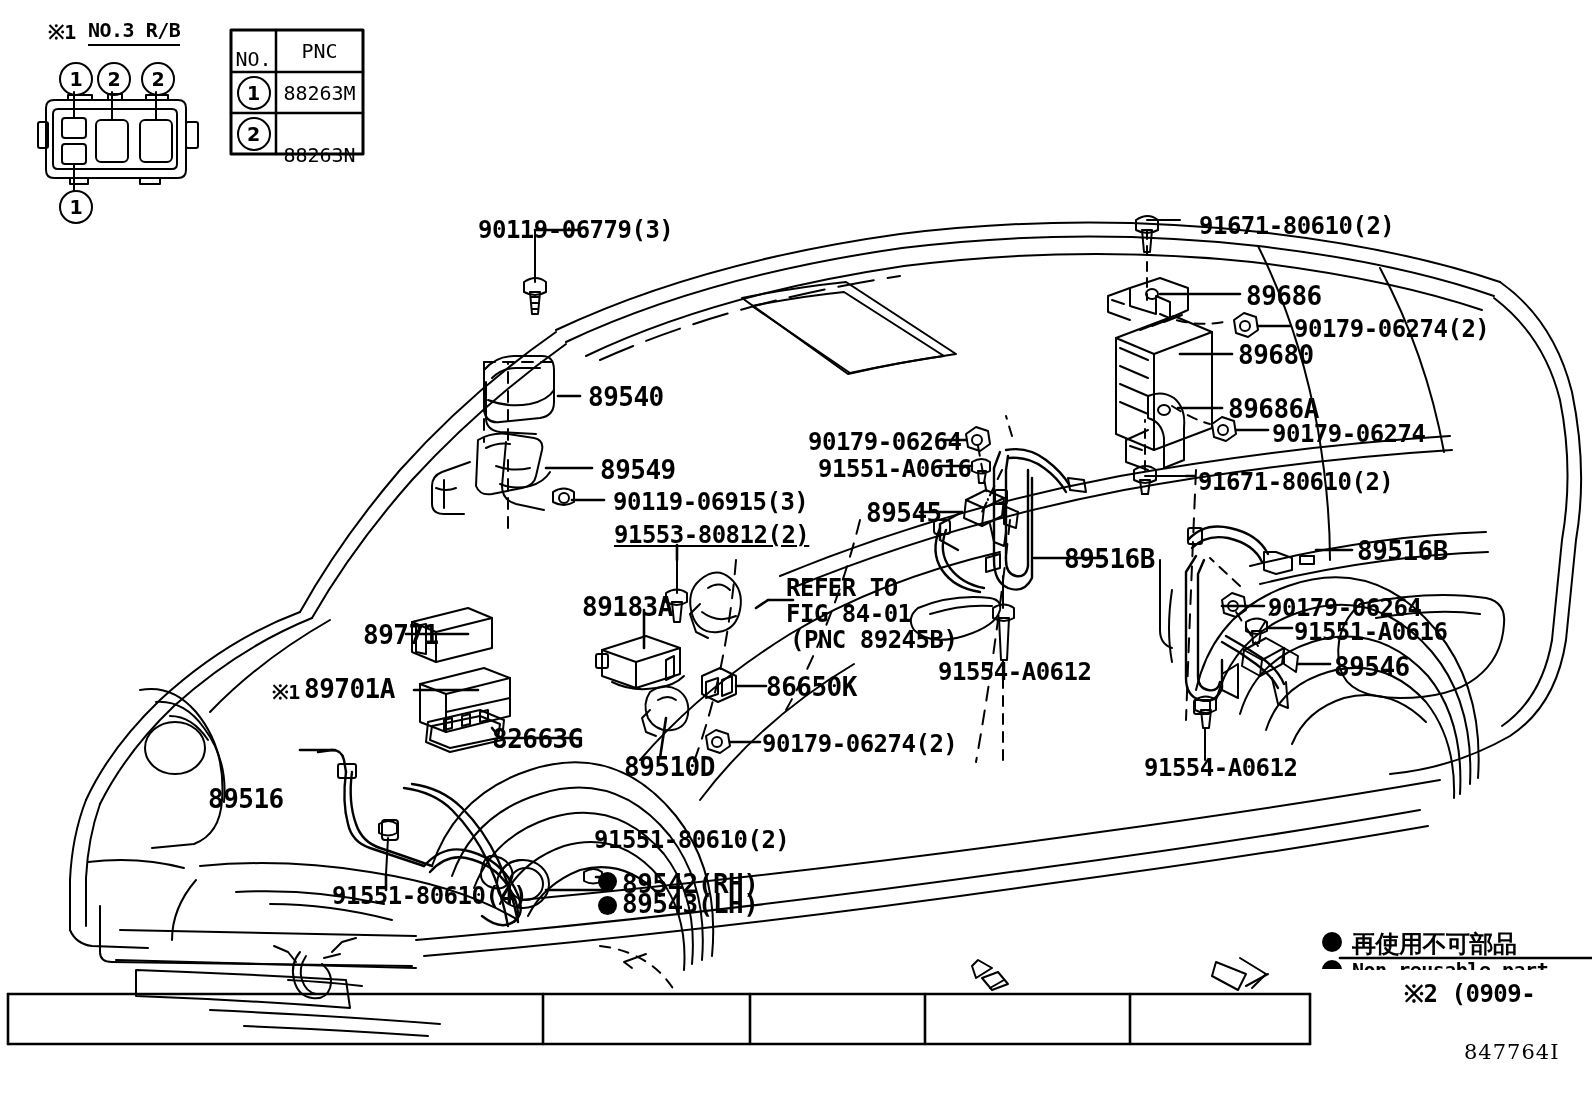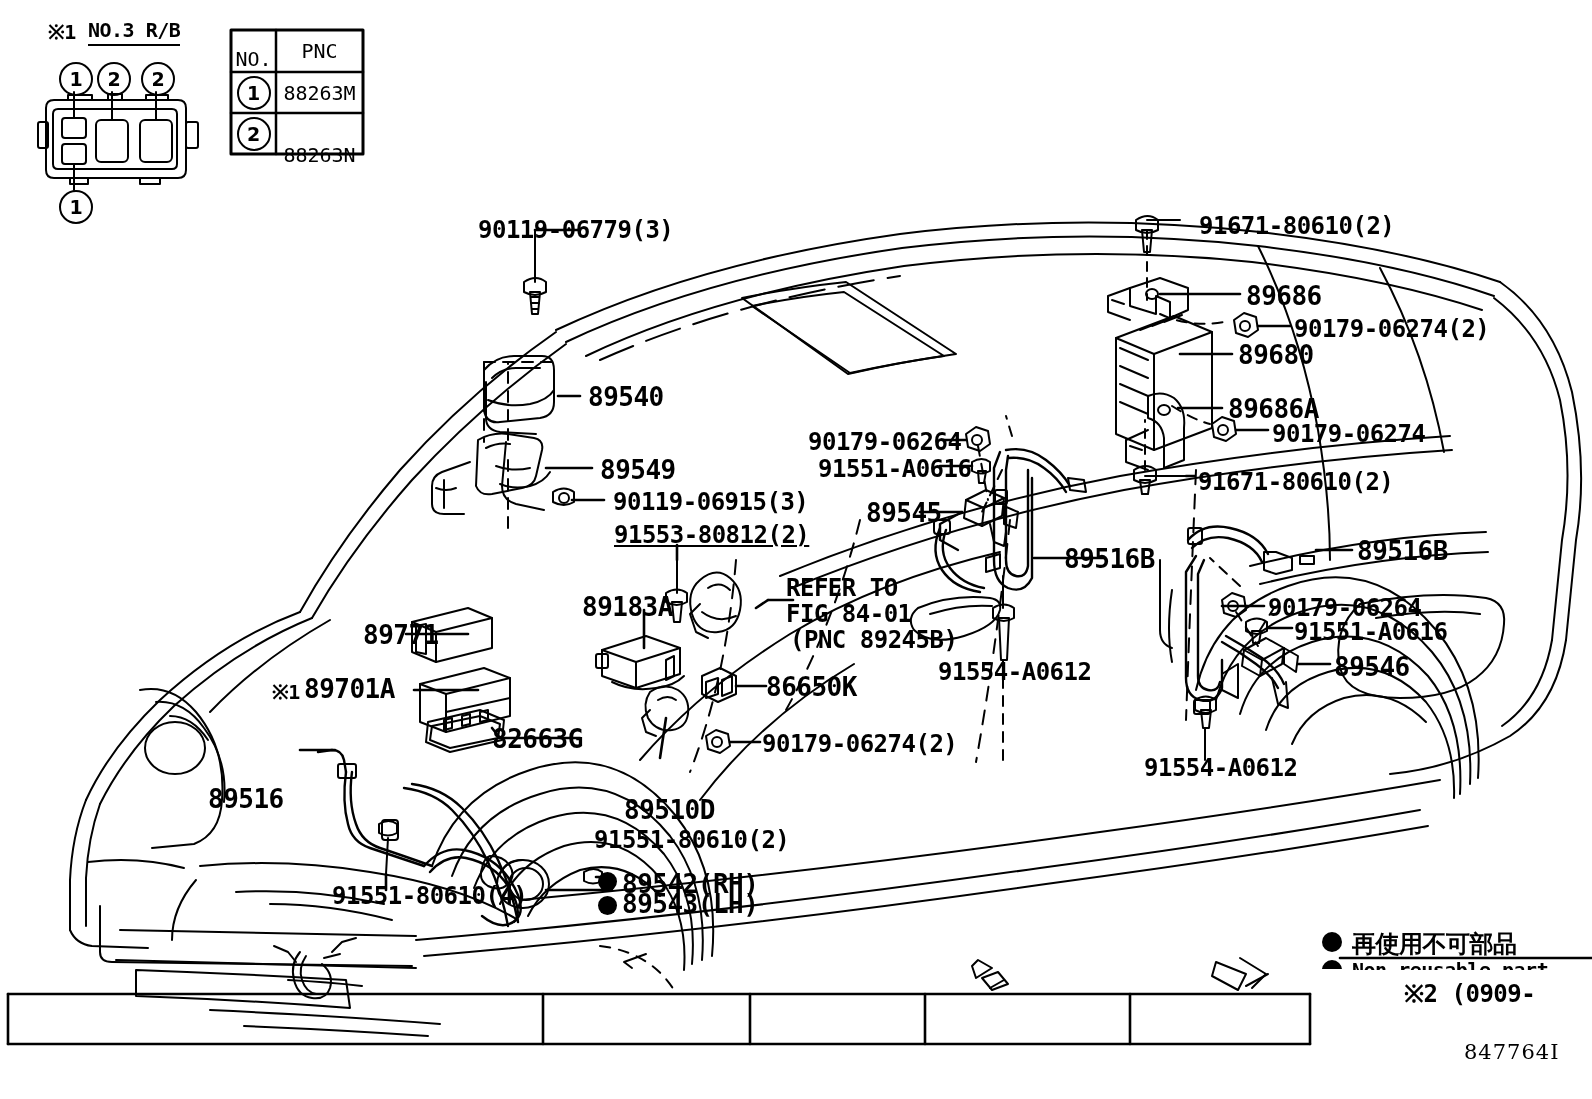--- a/index.html
+++ b/index.html
@@ -447,21 +447,21 @@
   <div class="lbl s26" style="left:304px;top:674px;">89701A</div>
   <div class="lbl s26" style="left:492px;top:724px;">82663G</div>
   <div class="lbl s26" style="left:208px;top:736px;margin-top:48px;">89516</div>
 
   <div class="lbl s24" style="left:786px;top:574px;">REFER TO</div>
   <div class="lbl s24" style="left:786px;top:600px;">FIG 84-01</div>
   <div class="lbl s24" style="left:790px;top:626px;">(PNC 89245B)</div>
 
   <div class="lbl s26" style="left:766px;top:672px;">86650K</div>
   <div class="lbl s24" style="left:762px;top:730px;">90179-06274(2)</div>
-  <div class="lbl s26" style="left:624px;top:752px;margin-top:43px;">89510D</div>
+  <div class="lbl s26" style="left:624px;top:752px;">89510D</div>
 
   <div class="lbl s24" style="left:594px;top:826px;">91551-80610(2)</div>
   <div class="lbl s24" style="left:332px;top:882px;">91551-80610(4)</div>
   <div class="bullet" style="left:598px;top:872px;"></div>
   <div class="lbl s26" style="left:622px;top:869px;">89542(RH)</div>
   <div class="bullet" style="left:598px;top:896px;"></div>
   <div class="lbl s26" style="left:622px;top:889px;">89543(LH)</div>
 
   <div class="lbl s24" style="left:1199px;top:212px;">91671-80610(2)</div>
   <div class="lbl s26" style="left:1246px;top:281px;">89686</div>

